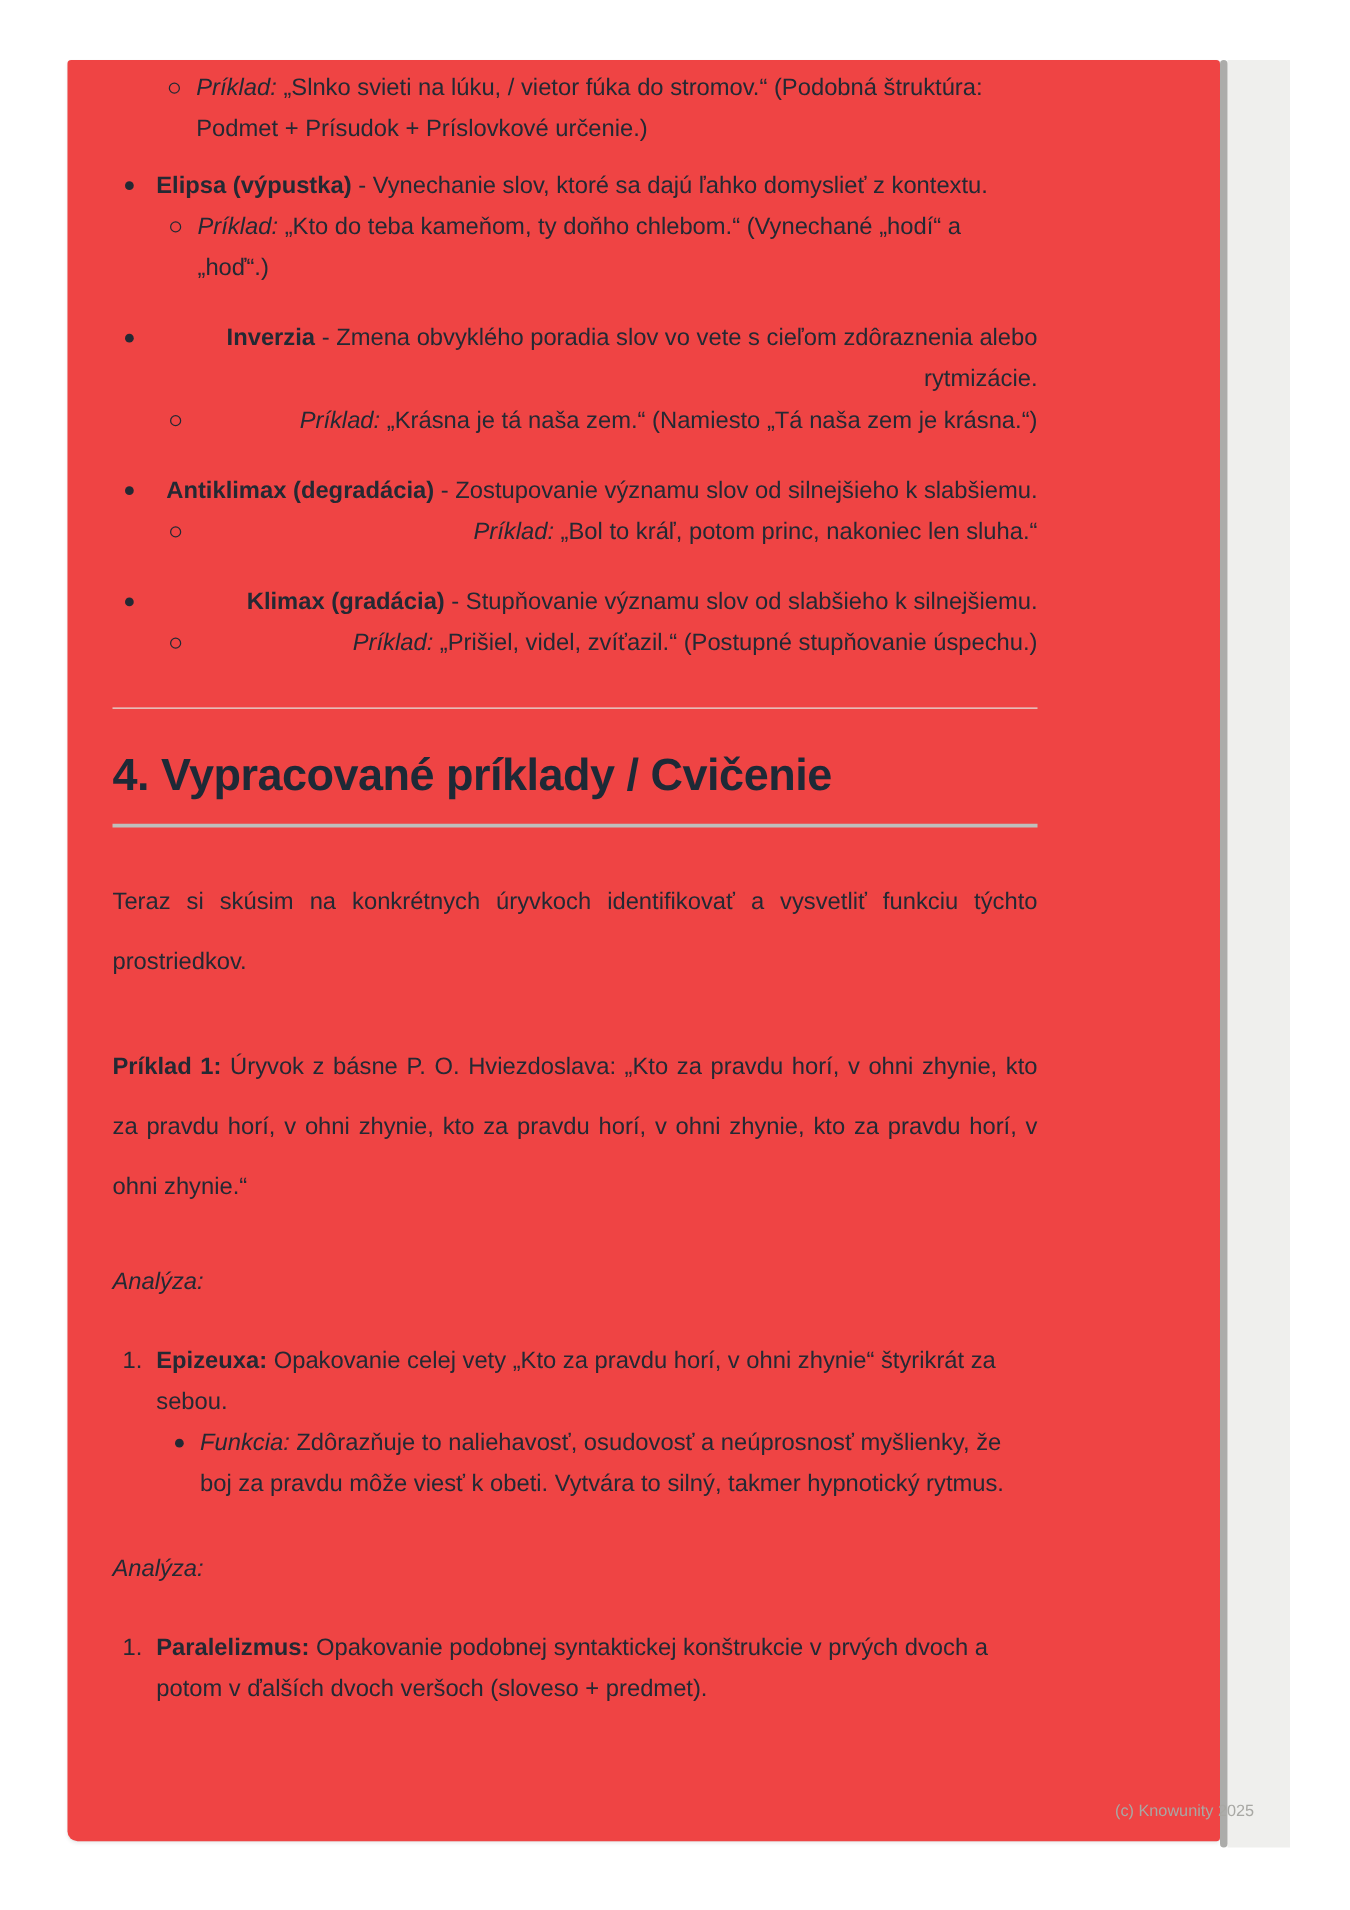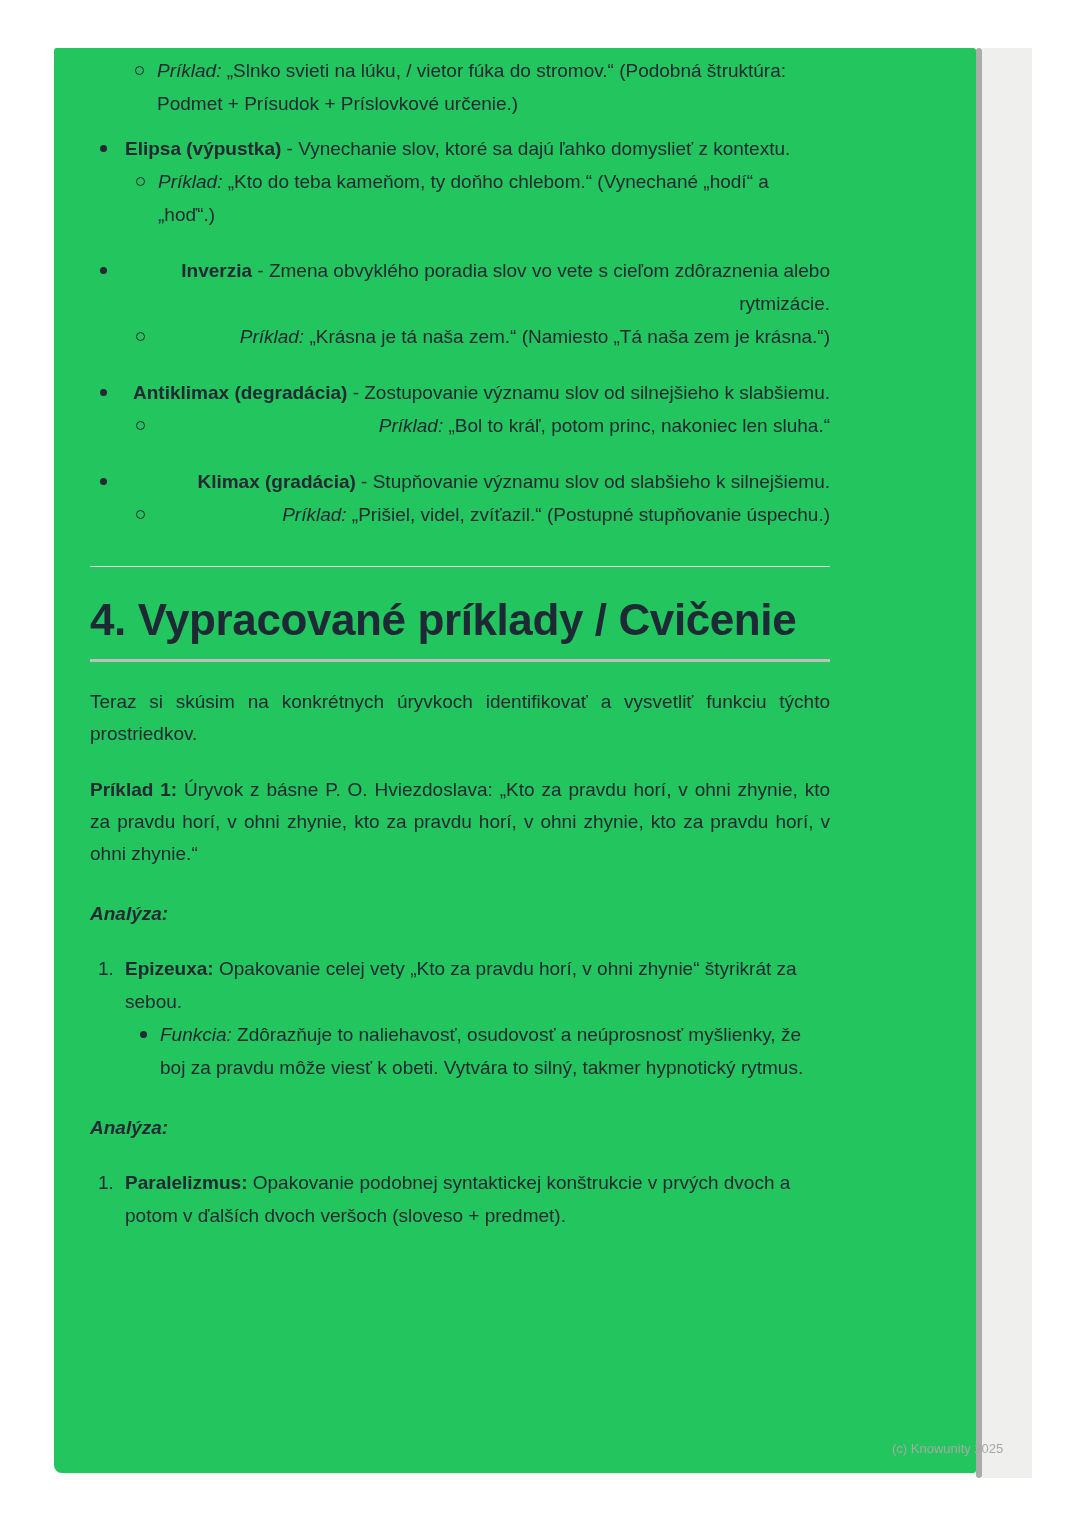--- a/index.html
+++ b/index.html
@@ -9,21 +9,21 @@
     font-family: "Liberation Sans", "DejaVu Sans", sans-serif;
     overflow: hidden;
   }
   .canvas { position: relative; width: 1080px; height: 1528px; background: #FFFFFF; }
 
   
   .page {
     position: absolute; left: 54px; top: 48px;
     width: 922px; height: 1425px;
     box-sizing: border-box;
-    background: #22c55e;
+    background: #ef4444;
     border-radius: 3px 3px 3px 8px;
     box-shadow: 0 2px 3px rgba(0,0,0,0.06), 0 0 1px rgba(0,0,0,0.05);
     padding: 6px 146px 0 36px;
     color: #242933;
     font-size: 19px;
   }
 
   
   ul { list-style: none; margin: 0; padding: 0; }
   .orphan-list { margin-left: 34px; }
@@ -47,30 +47,30 @@
   b { font-weight: 700; }
   i { font-style: italic; font-weight: 400; }
 
   hr.thin {
     border: none; border-top: 1px solid #E5E2DB;
     margin: 35px 0 0 0;
   }
 
   h2 {
     margin: 30px 0 0 0;
-    font-size: 44px; line-height: 46px; font-weight: 700;
+    font-size: 36px; line-height: 46px; font-weight: 700;
     letter-spacing: -0.4px;
     color: #1E2936;
     padding-bottom: 16px;
     border-bottom: 3px solid #BFBFBC;
   }
 
-  .para { margin: 24px 0 0 0; line-height: 32px; }
+  .para { margin: 36px 0 0 0; line-height: 48px; }
   .just { text-align: justify; }
-  .ital { font-style: italic; margin-top: 28px; font-weight: bold; }
+  .ital { font-style: italic; margin-top: 28px; }
   .oli { position: relative; padding-left: 35px; line-height: 33px; margin-top: 22px; }
   .para.gap { margin-top: 28px; }
 
   
   .scroll-track {
     position: absolute; left: 982px; top: 48px;
     width: 50px; height: 1430px;
     background: #EFEFED;
   }
   .scroll-thumb {

